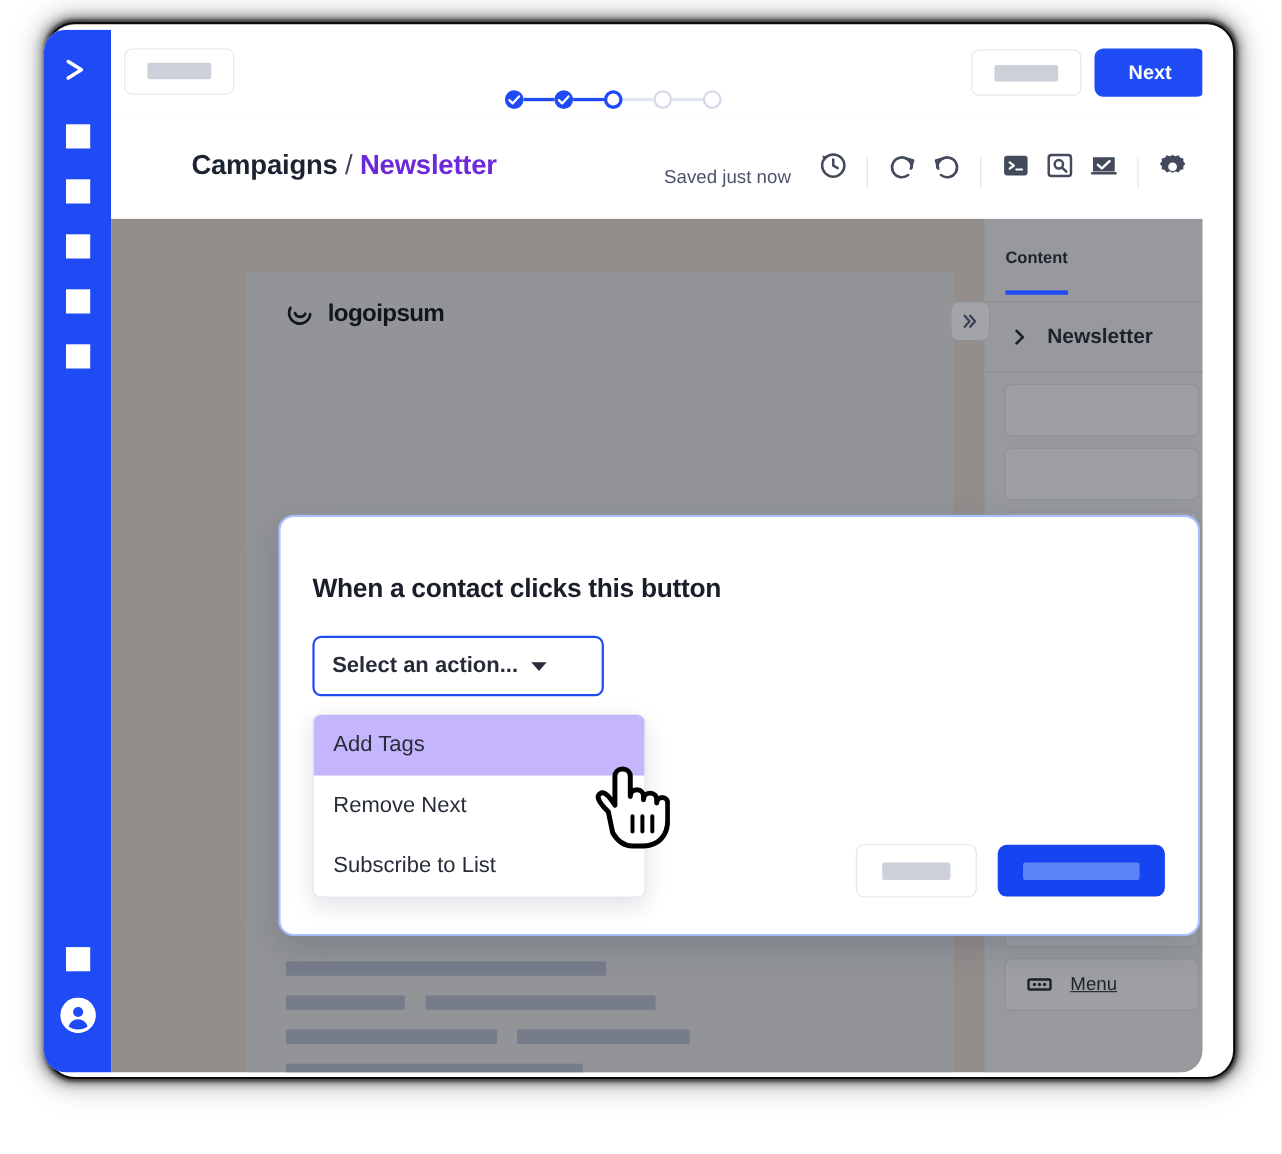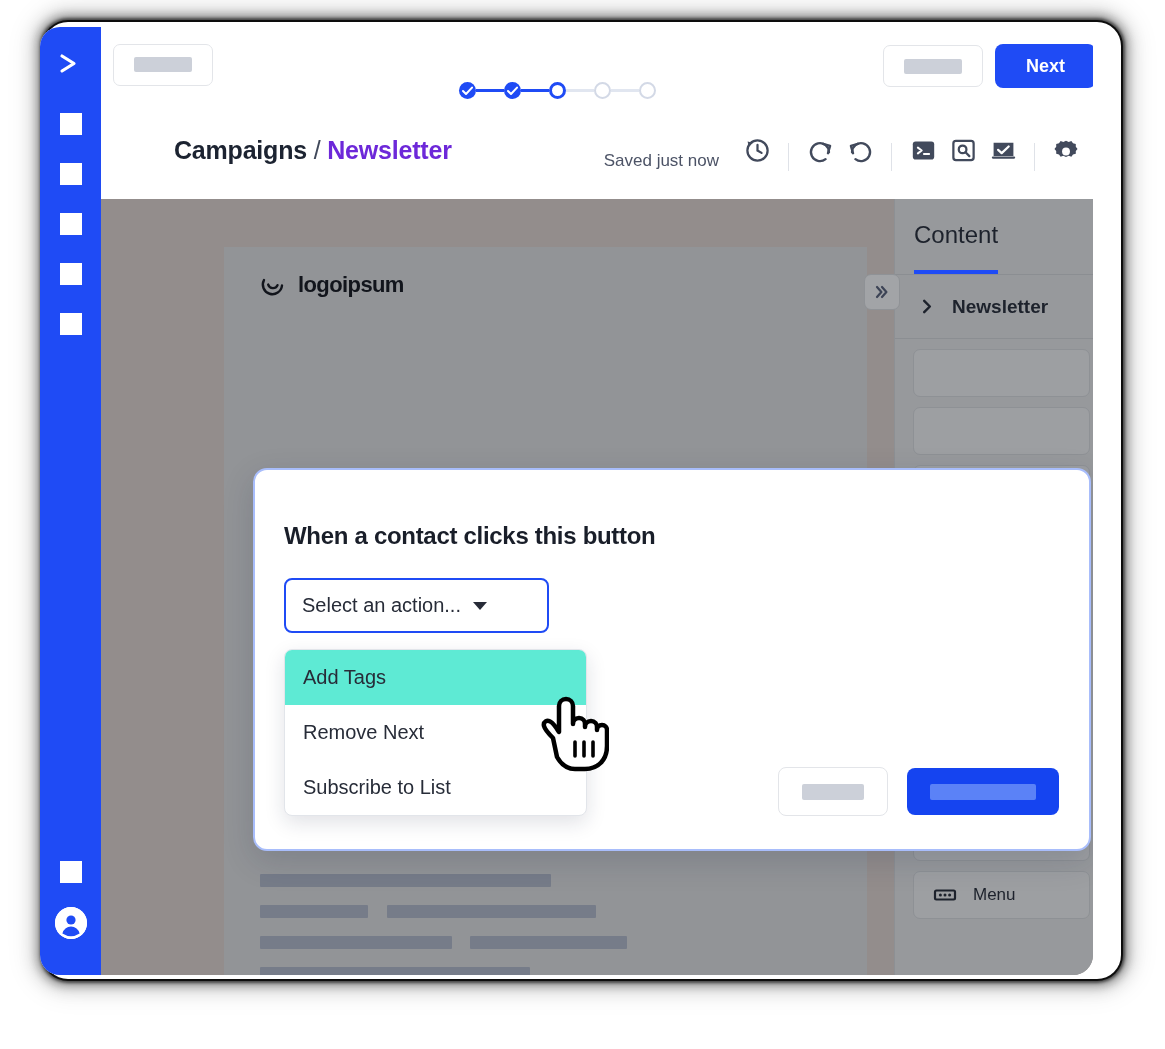--- a/index.html
+++ b/index.html
@@ -192,41 +192,42 @@
     background: #97999c;
     border-left: 1px solid #8d9094;
   }
   .rtabs {
     height: 75px;
     display: flex; align-items: center;
     padding-left: 19px;
     border-bottom: 1px solid #8b8e92;
   }
   .rtab {
-    font-size: 24px; font-weight: normal; color: #1d222c;
+    font-size: 15px; font-weight: bold; color: #1d222c;
     padding-bottom: 21px; padding-top: 21px;
   }
   .rtab.active { border-bottom: 4px solid #1f4bf5; }
   .rsection {
     height: 63px;
     display: flex; align-items: center; gap: 16px;
     padding-left: 24px;
     border-bottom: 1px solid #8b8e92;
     font-size: 19px; font-weight: bold; color: #1d222c;
   }
   .rblocks { padding: 10px 18px 0 18px; display: flex; flex-direction: column; gap: 10px; }
   .rblock {
     height: 48px;
     background: #9d9fa2;
     border: 1px solid #8e9195;
     border-radius: 7px;
     display: flex; align-items: center; gap: 16px;
     padding-left: 19px;
     font-size: 17px; color: #1d222c;
     box-sizing: border-box;
+    text-decoration: underline;
   }
   .collapse-btn {
     position: absolute;
     left: -31px; top: 75px;
     width: 34px; height: 34px;
     background: #a2a4a7;
     border: 1px solid #8f9296;
     border-radius: 7px;
     display: flex; align-items: center; justify-content: center;
     cursor: pointer;
@@ -251,20 +252,21 @@
   .select {
     position: absolute; left: 29px; top: 108px;
     width: 265px; height: 55px;
     border: 2px solid #1f4bf5;
     border-radius: 8px;
     background: #ffffff;
     display: flex; align-items: center;
     padding-left: 16px; gap: 12px;
     box-sizing: border-box;
     cursor: pointer;
+    font-weight: bold;
   }
   .select-label { font-size: 20px; color: #272c38; }
   .caret {
     width: 0; height: 0;
     border-left: 7px solid transparent;
     border-right: 7px solid transparent;
     border-top: 8px solid #272c38;
   }
   .options {
     position: absolute; left: 29px; top: 179px;
@@ -276,21 +278,21 @@
     overflow: hidden;
     box-sizing: border-box;
   }
   .option {
     height: 55px;
     display: flex; align-items: center;
     padding-left: 18px;
     font-size: 20px; color: #272c38;
     cursor: pointer;
   }
-  .option.hl { background: #5eead4; text-align: center; }
+  .option.hl { background: #c4b5fd; text-align: center; }
   .modal-actions {
     position: absolute; right: 30px; bottom: 33px;
     display: flex; align-items: center; gap: 19px;
   }
   .mbtn-ghost {
     width: 108px; height: 47px;
     border: 1px solid #e3e5e9;
     border-radius: 8px;
     background: #ffffff;
     display: flex; align-items: center; justify-content: center;

